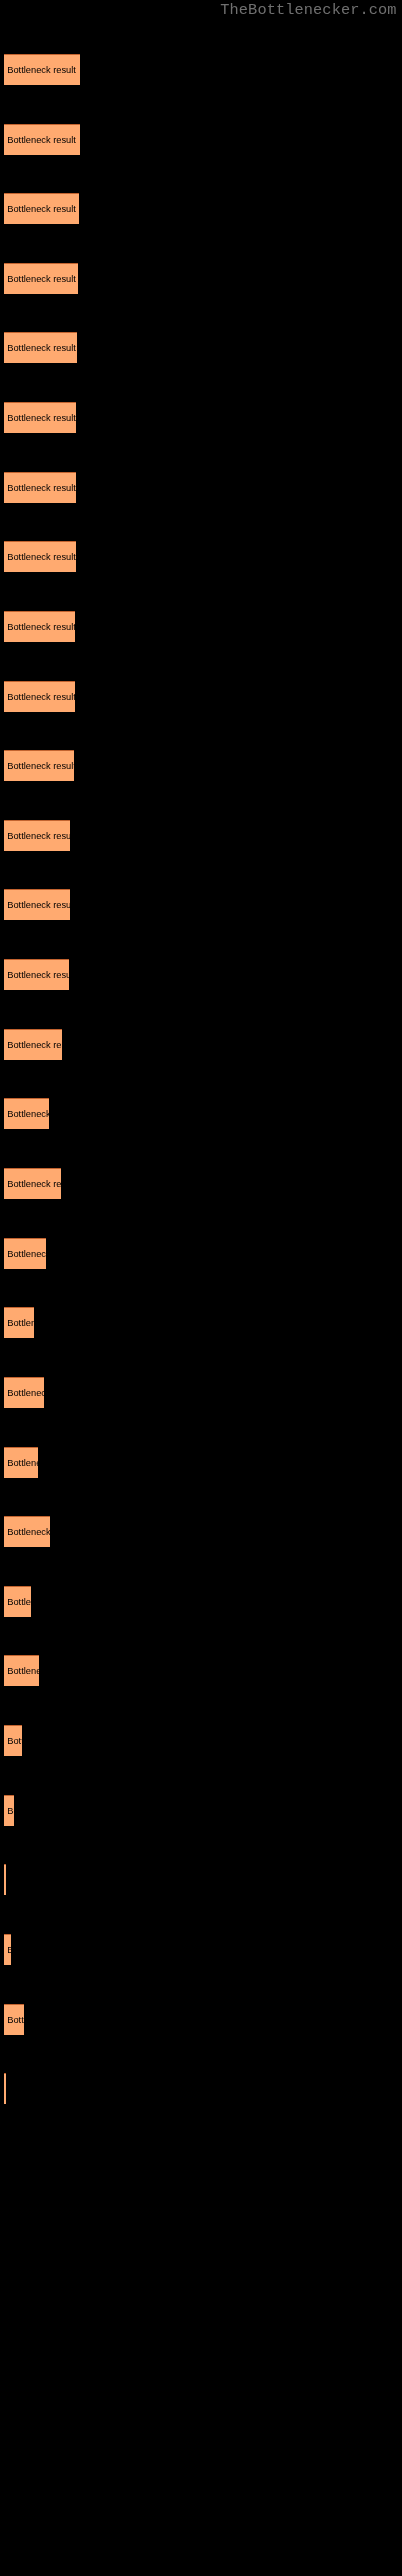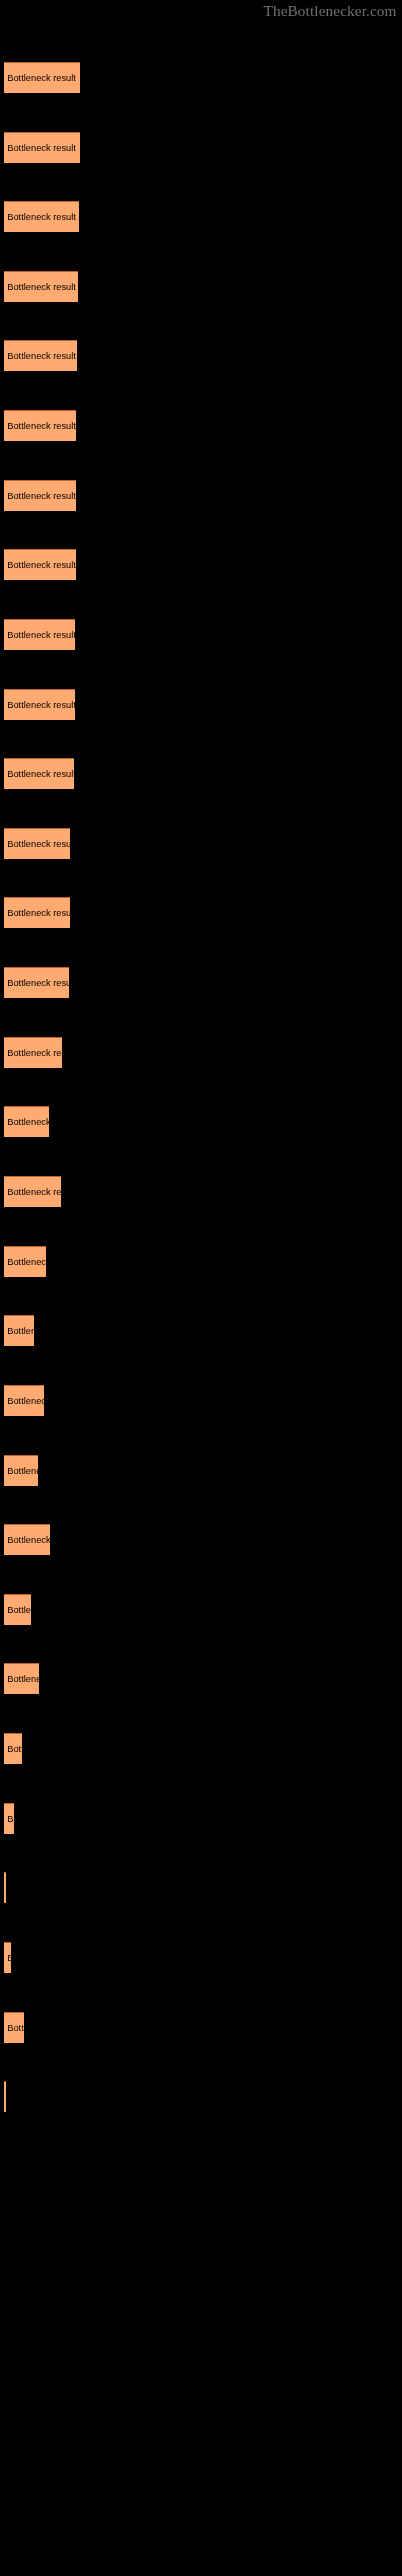--- a/index.html
+++ b/index.html
@@ -25,21 +25,21 @@
     height: 2576px;
     background: #000000;
   }
 
   #chart-title {
     position: absolute;
     right: 6.4px;
     top: 1.6px;
     color: #707070;
     font-size: 15.3px;
-    font-family: Liberation Serif, serif;
+    font-family: Liberation Mono, monospace;
     letter-spacing: 0.1px;
     white-space: nowrap;
     line-height: 17.7px;
   }
 
   #plot-area {
     position: absolute;
     left: 0;
     top: 0;
     width: 403px;
@@ -49,21 +49,21 @@
   .bar-row {
     position: absolute;
     left: 0;
     width: 403px;
     height: 31px;
   }
 
   .bar {
     position: absolute;
     left: 4px;
-    top: 16px;
+    top: 8px;
     height: 31px;
     background: #FFAA70;
     border-top: 0.8px solid #C2632F;
     box-sizing: border-box;
     overflow: hidden;
     white-space: nowrap;
   }
 
   .bar-label {
     position: absolute;

